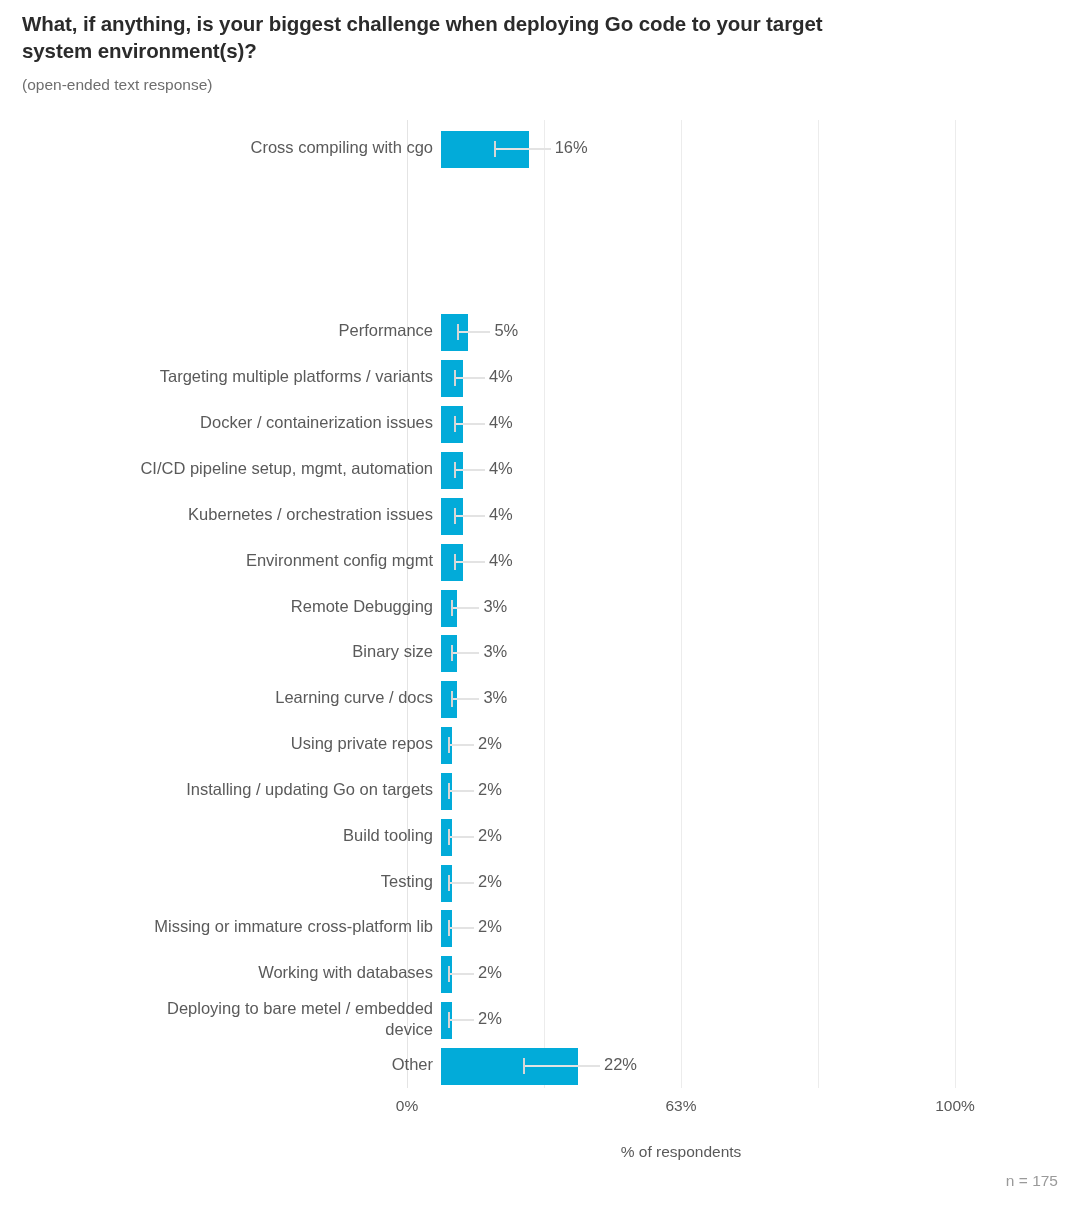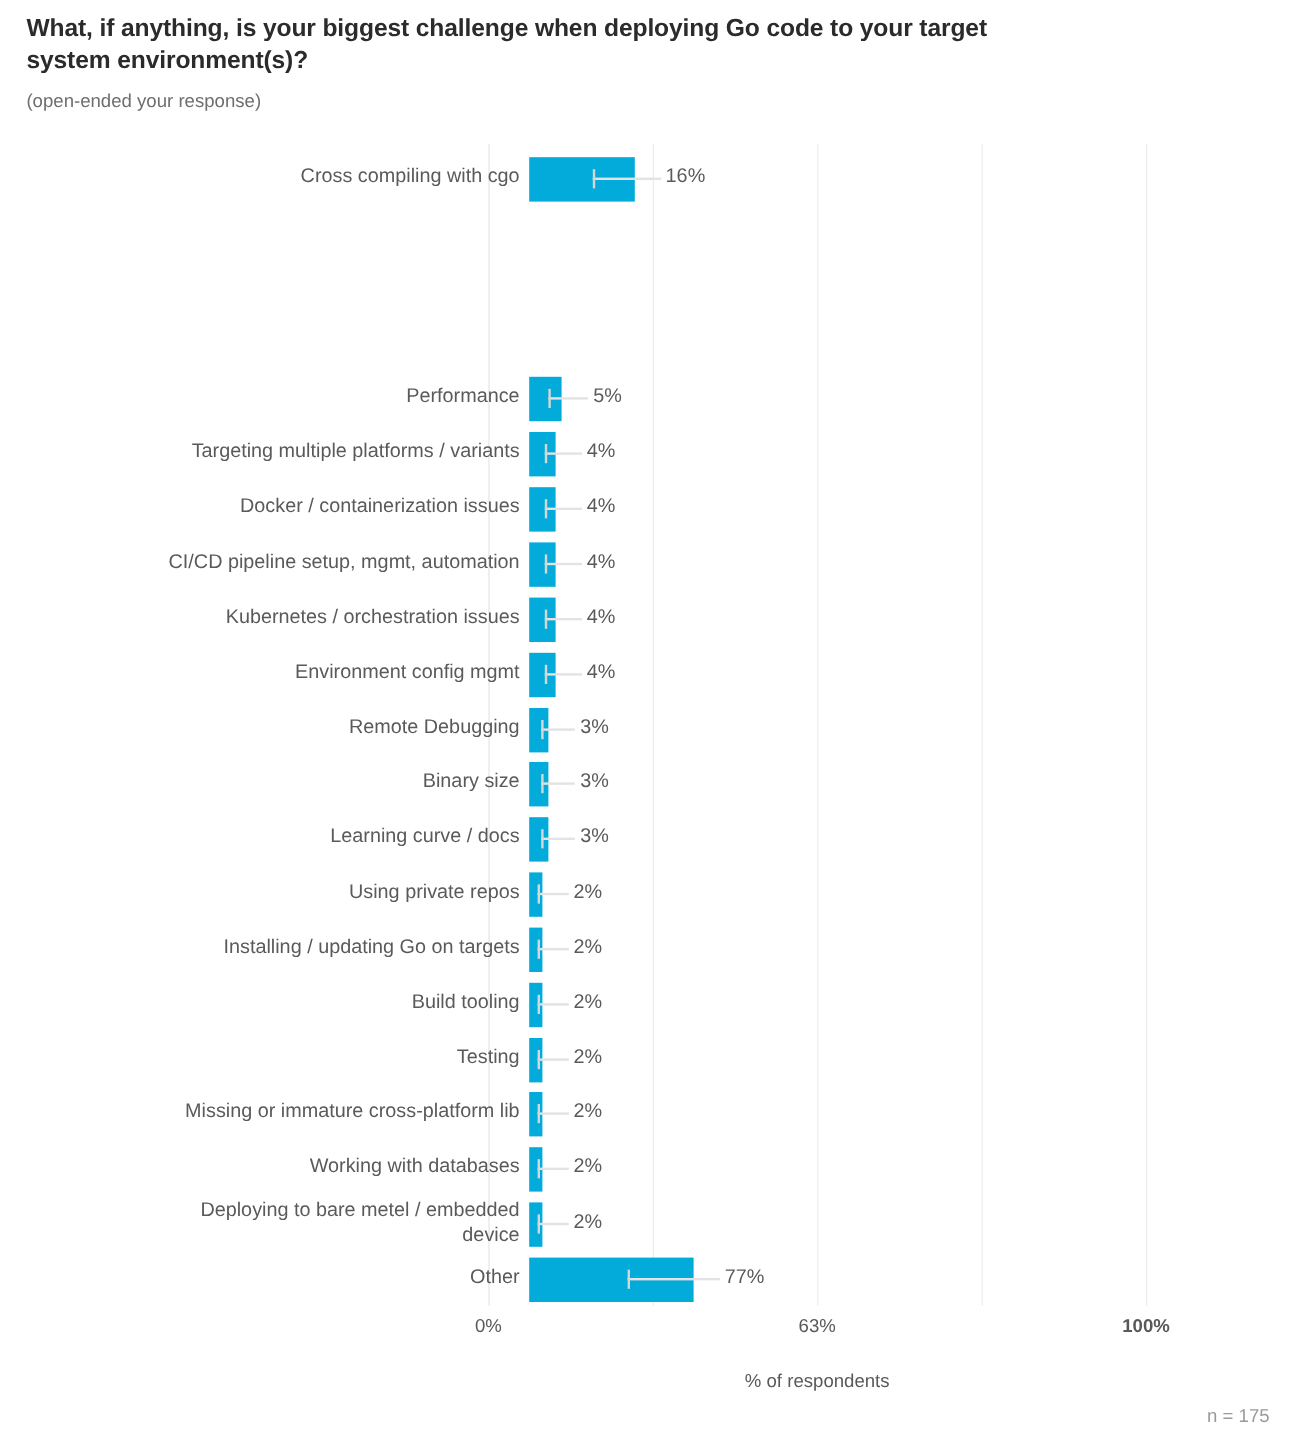--- a/index.html
+++ b/index.html
@@ -125,21 +125,21 @@
     color: #5a5a5a;
     white-space: nowrap;
   }
 </style>
 </head>
 <body>
 
 <div id="page">
 
   <div class="title">What, if anything, is your biggest challenge when deploying Go code to your target system environment(s)?</div>
-  <div class="subtitle">(open-ended your response)</div>
+  <div class="subtitle">(open-ended text response)</div>
 
   <div class="plot" id="plot-area">
 
   <div class="gridline axis0" style="left: 407px;"></div>
       <div class="gridline" style="left: 544px;"></div>
       <div class="gridline" style="left: 681px;"></div>
       <div class="gridline" style="left: 818px;"></div>
       <div class="gridline" style="left: 955px;"></div>
       <div class="row" style="top: 127px;">
         <div class="cat-label one">Cross compiling with cgo</div>
@@ -259,23 +259,23 @@
         <div class="bar" style="width: 10.96px;"></div>
         <div class="errbar" style="left: 413.576px; width: 26.384px;"></div>
         <div class="errcap" style="left: 413.576px;"></div>
         <div class="val-label" style="left: 443.96px;">2%</div>
       </div>
       <div class="row" style="top: 1044px;">
         <div class="cat-label one">Other</div>
         <div class="bar" style="width: 137px;"></div>
         <div class="errbar" style="left: 489.2px; width: 76.8px;"></div>
         <div class="errcap" style="left: 489.2px;"></div>
-        <div class="val-label" style="left: 570px;">77%</div>
+        <div class="val-label" style="left: 570px;">22%</div>
       </div>
       <div class="tick-label" style="left: 407px;">0%</div>
       <div class="tick-label" style="left: 681px;">63%</div>
-      <div class="tick-label" style="left: 955px; font-weight: bold;">100%</div>
+      <div class="tick-label" style="left: 955px;">100%</div>
     </div>
 
   <div class="xaxis-title">% of respondents</div>
   <div class="nlabel">n =  175</div>
 
 </div>
 
 </body></html>

